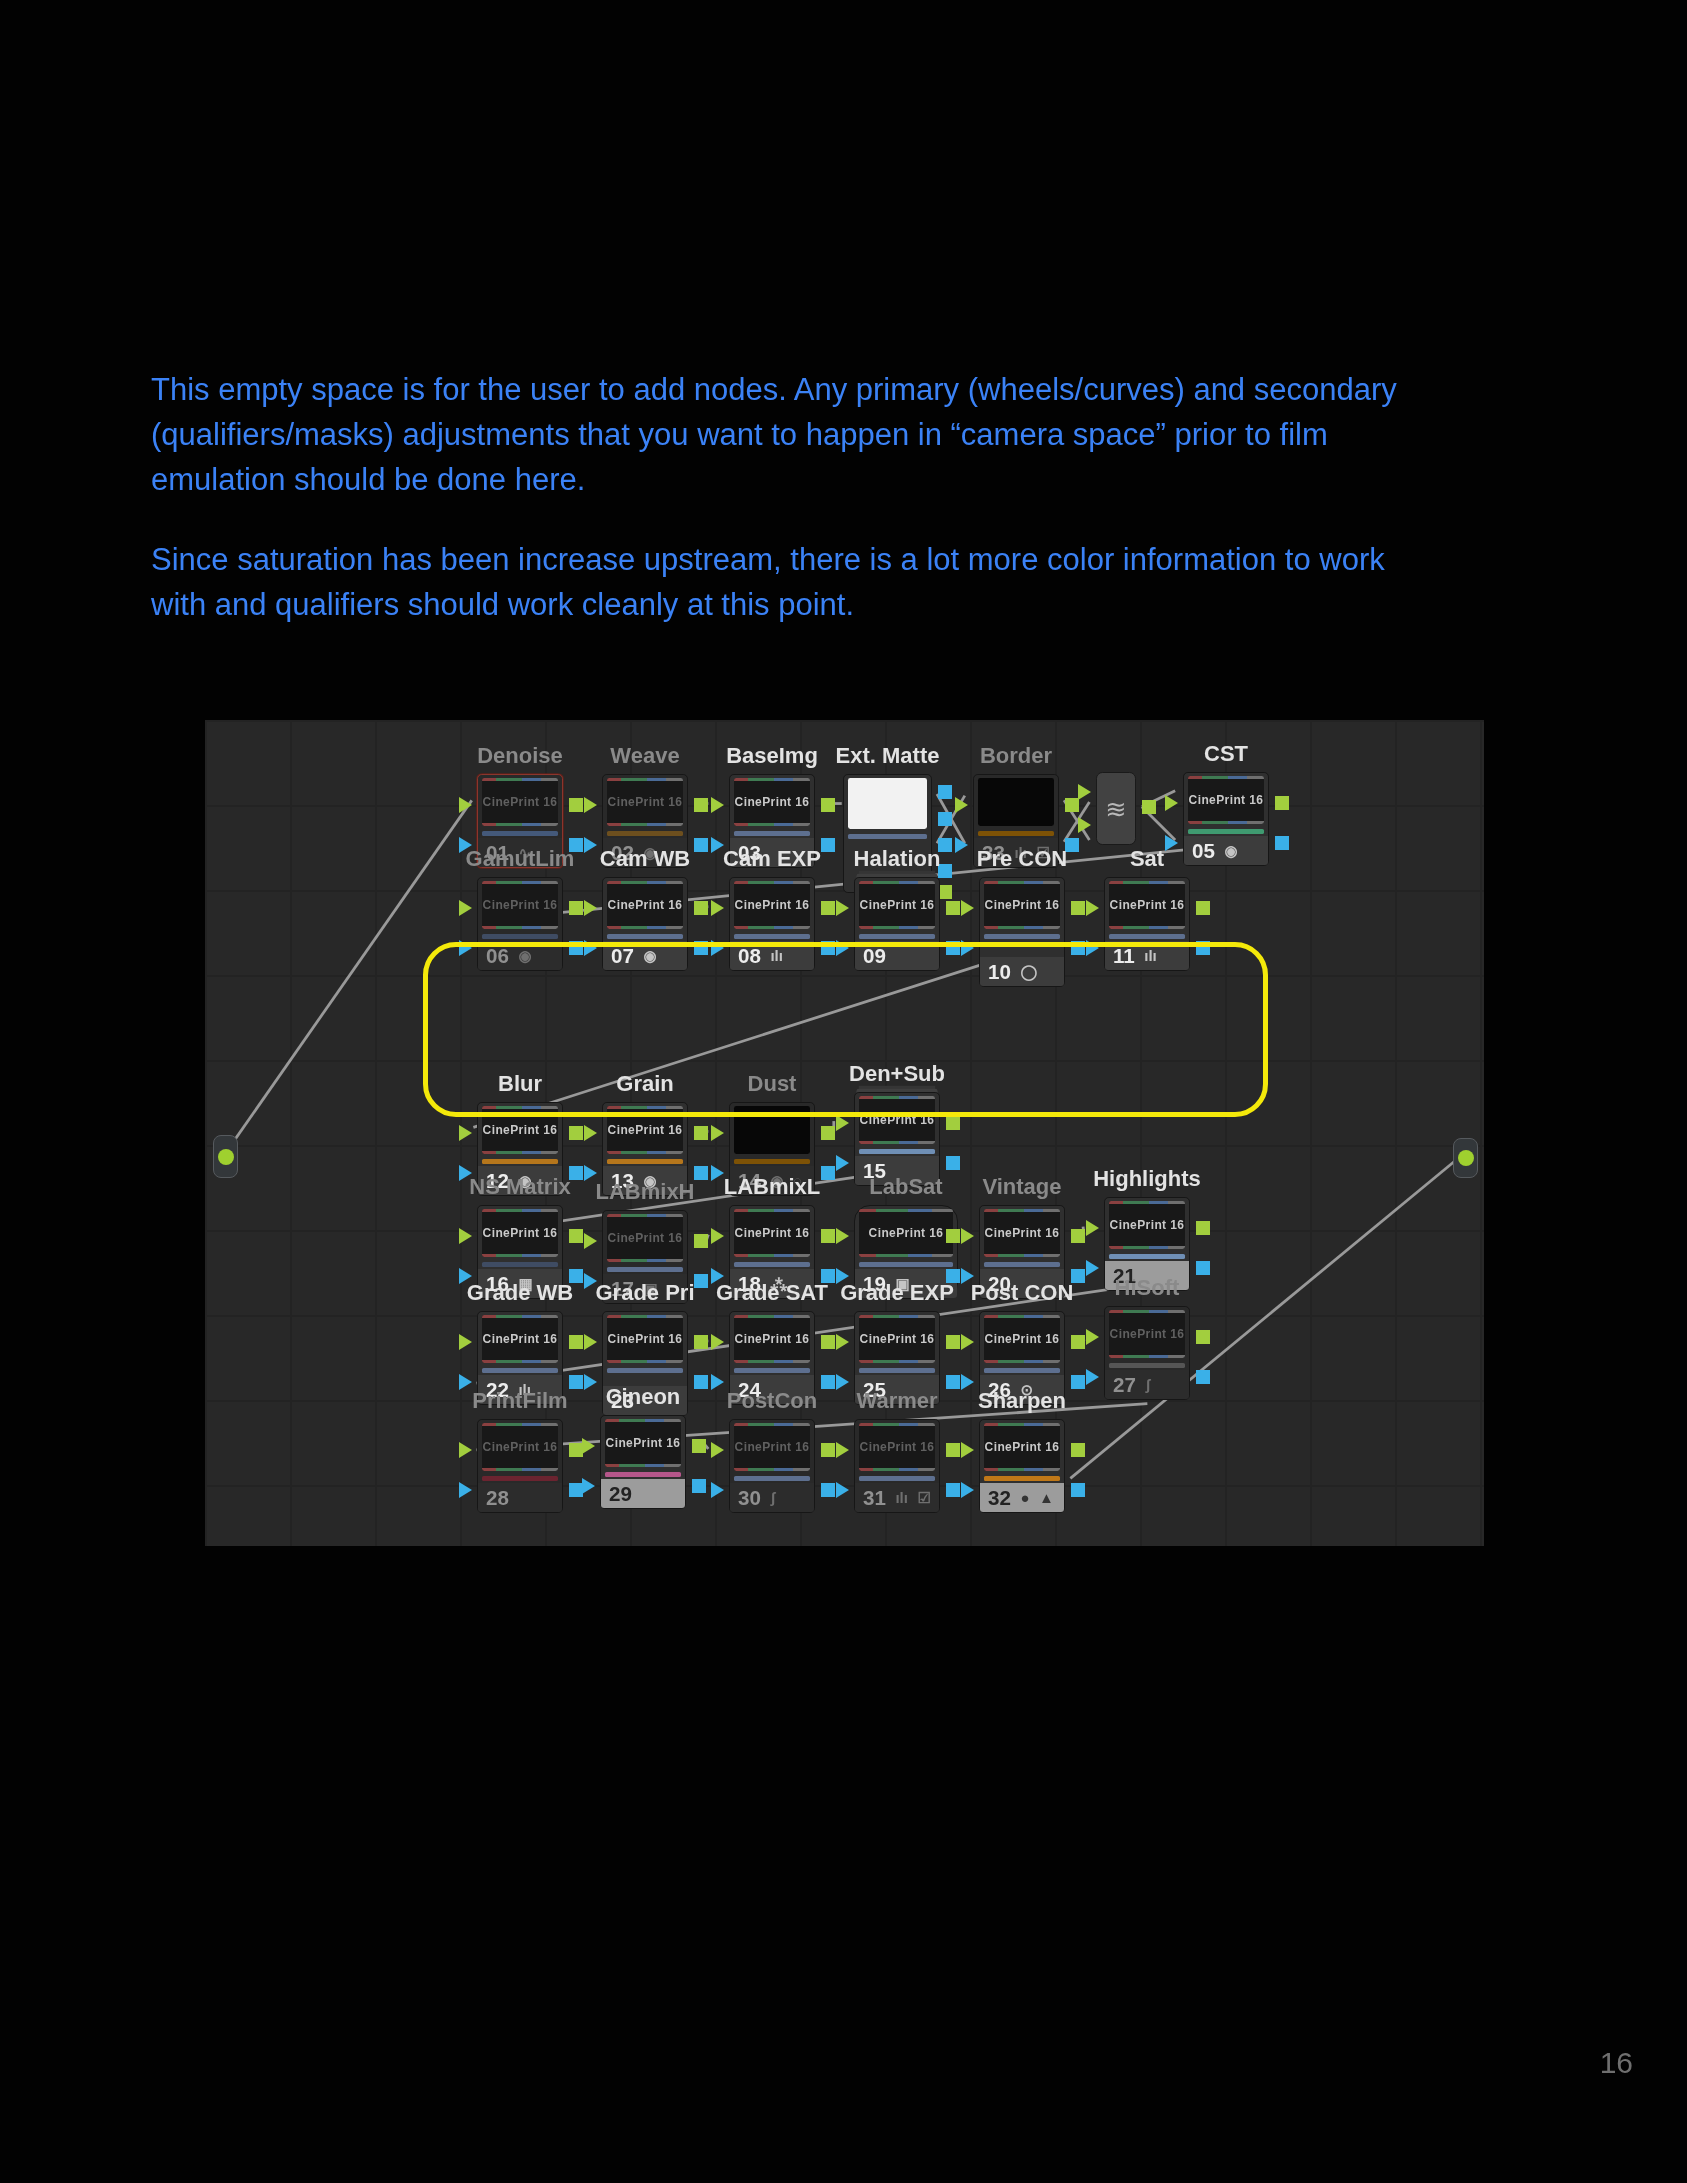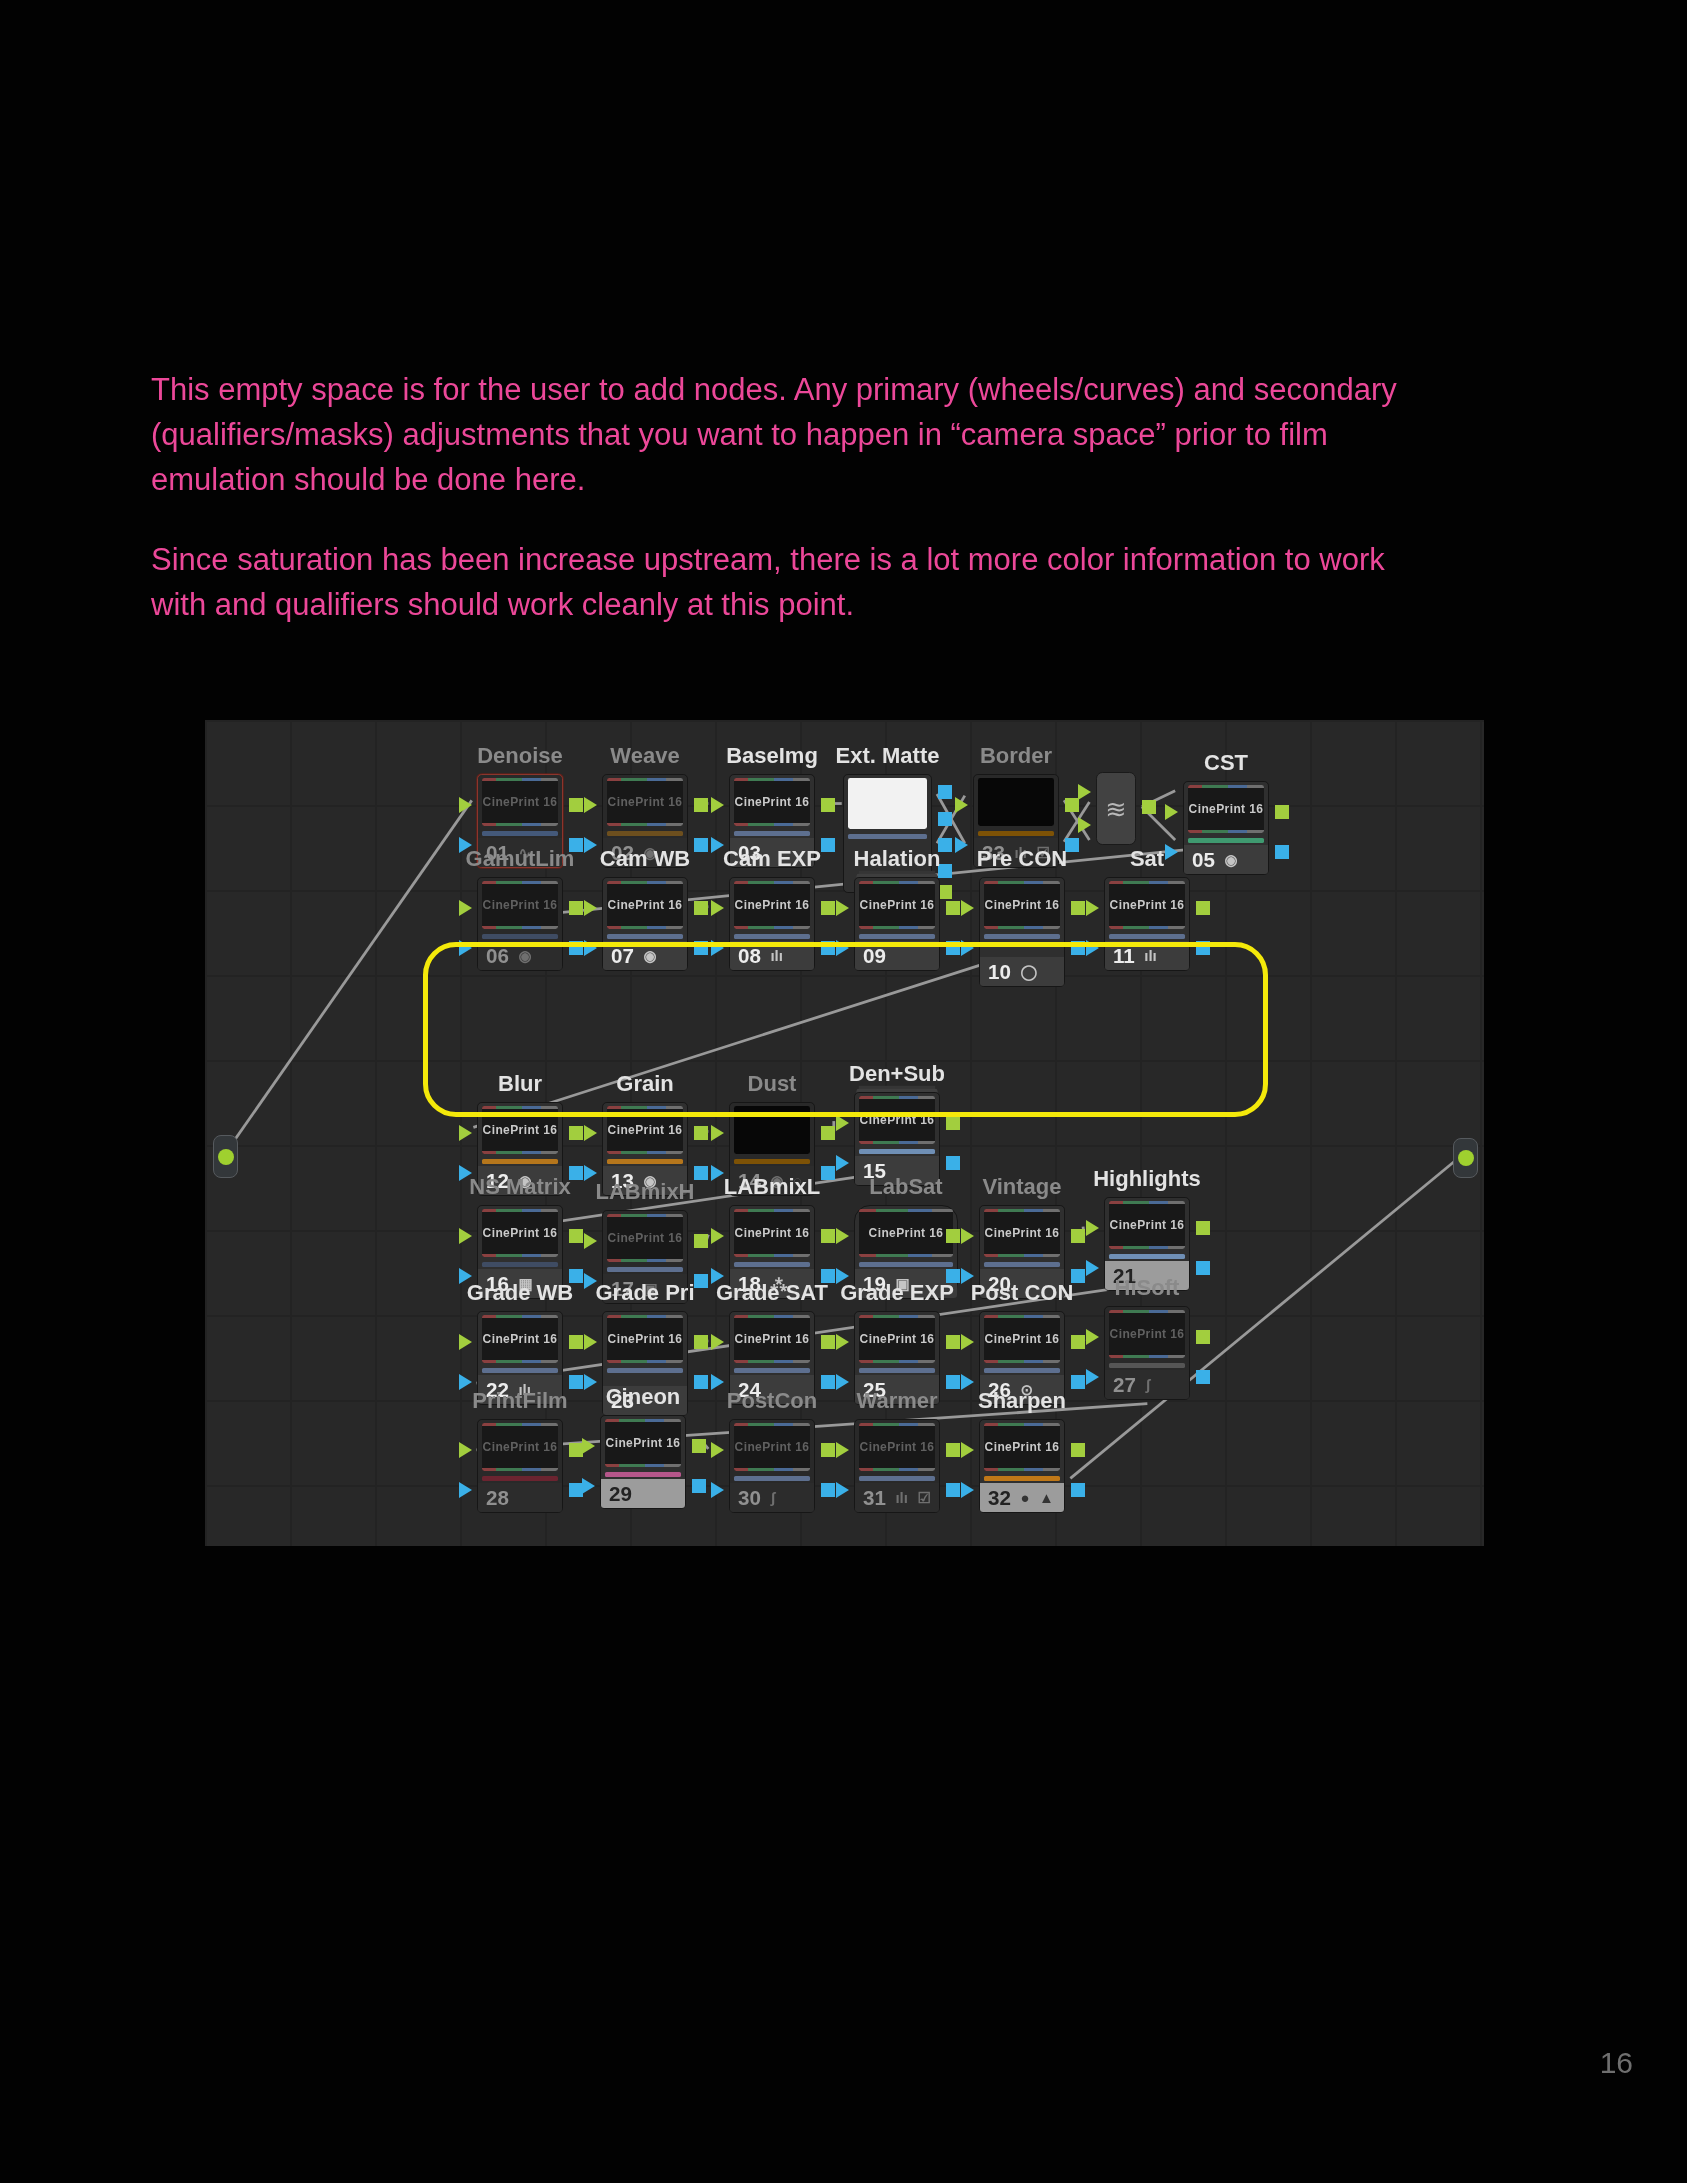--- a/index.html
+++ b/index.html
@@ -1,21 +1,21 @@
 <!DOCTYPE html>
 <html style="font-size:12.7px"><head>
 <meta charset="utf-8">
 <style>
   html,body{margin:0;padding:0;background:#000;}
   #page{position:relative;width:1687px;height:2183px;background:#020202;overflow:hidden;
         font-family:"Liberation Sans",sans-serif;}
   #title{position:absolute;left:149px;top:163px;font-size:77px;font-weight:800;
          color:#ffffff;letter-spacing:0.8px;}
   .para{position:absolute;left:151px;width:1373px;font-size:31px;line-height:45px;
-        color:#ec4899;white-space:pre-line;}
+        color:#3b82f6;white-space:pre-line;}
   #para1{top:367px;}
   #para2{top:537px;}
   #pagenum{position:absolute;right:54px;top:2046px;font-size:30px;color:#6f6f6f;}
 
   
   #graph{position:absolute;left:205px;top:720px;width:1279px;height:826px;
          background-color:#282828;
          background-image:linear-gradient(#232323 1.6px,transparent 1.6px),
                           linear-gradient(90deg,#232323 1.6px,transparent 1.6px);
          background-size:85px 85px;}
@@ -191,21 +191,21 @@
           <div class="p ptri b" style="left: -19px; top: 62px;"></div>
           <div class="p psq g" style="left: 91px; top: 23px;"></div>
           <div class="p psq b" style="left: 91px; top: 63px;"></div>
         </div>
         <div class="node mixer" style="left: 891px; top: 52px; width: 40px; height: 73px;">
           <span>≋</span>
           <div class="p ptri g" style="left: -19px; top: 11px;"></div>
           <div class="p ptri g" style="left: -19px; top: 44px;"></div>
           <div class="p psq g" style="left: 45px; top: 27px;"></div>
         </div>
-        <div class="node" style="left: 978px; top: 61px; width: 86px; height: 94px;">
+        <div class="node" style="left: 978px; top: 52px; width: 86px; height: 94px;">
           <div class="nlabel">CST</div>
           <div class="thumb">
             <div class="tstripe"></div>
             <span class="ct">CinePrint 16</span>
             <div class="bstripe"></div>
           </div>
           <div class="strip" style="background: rgb(63, 154, 112);"></div>
           <div class="nbar">
             <span>05</span>
             <span class="ic">◉</span>

